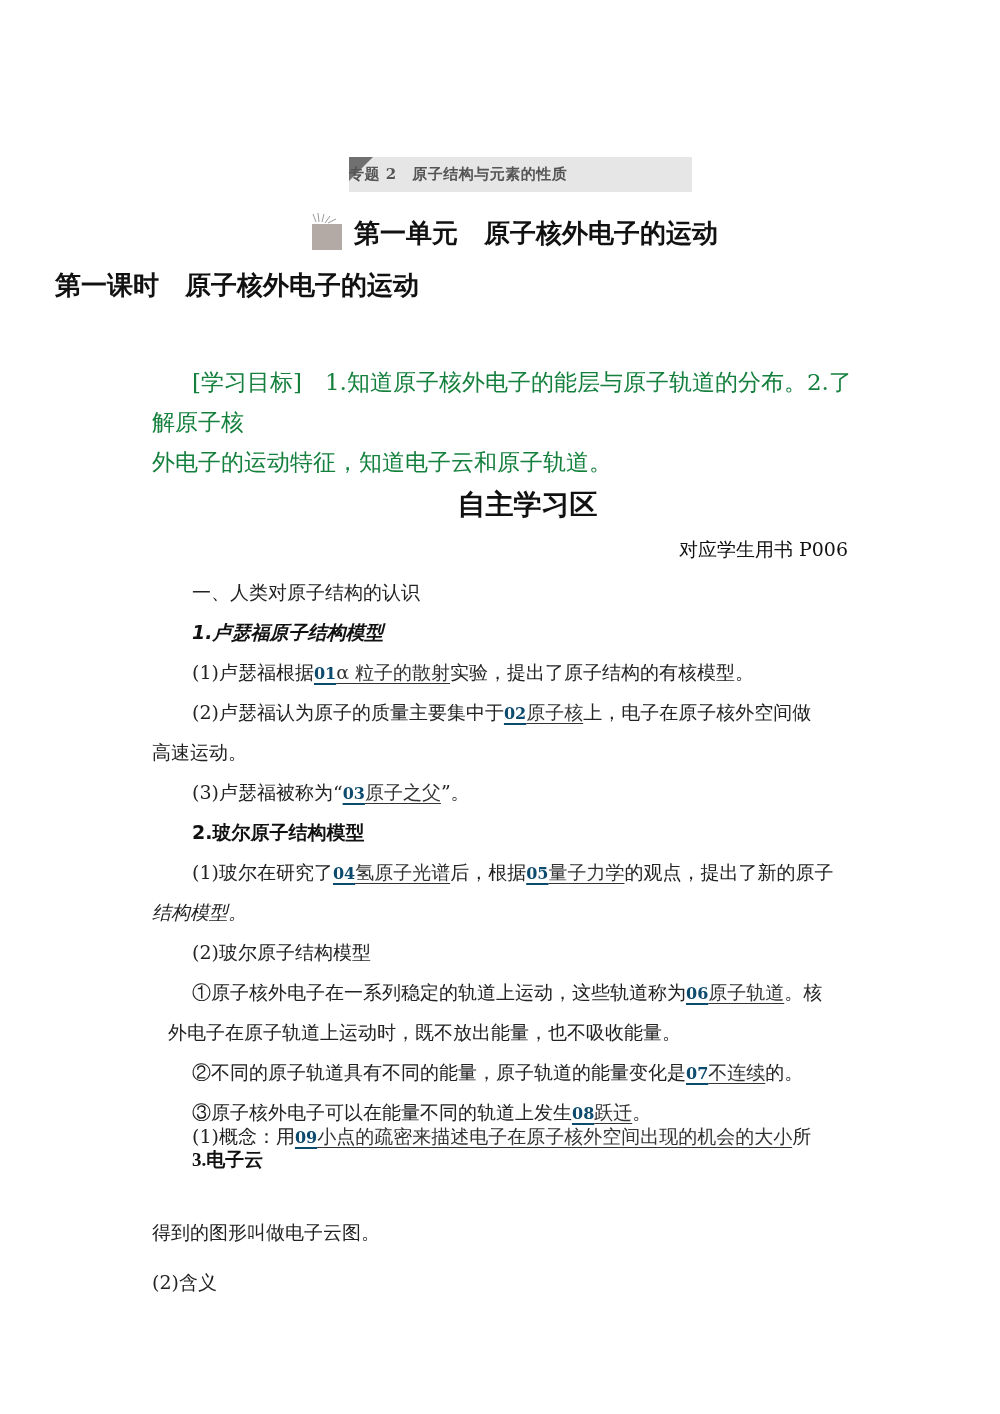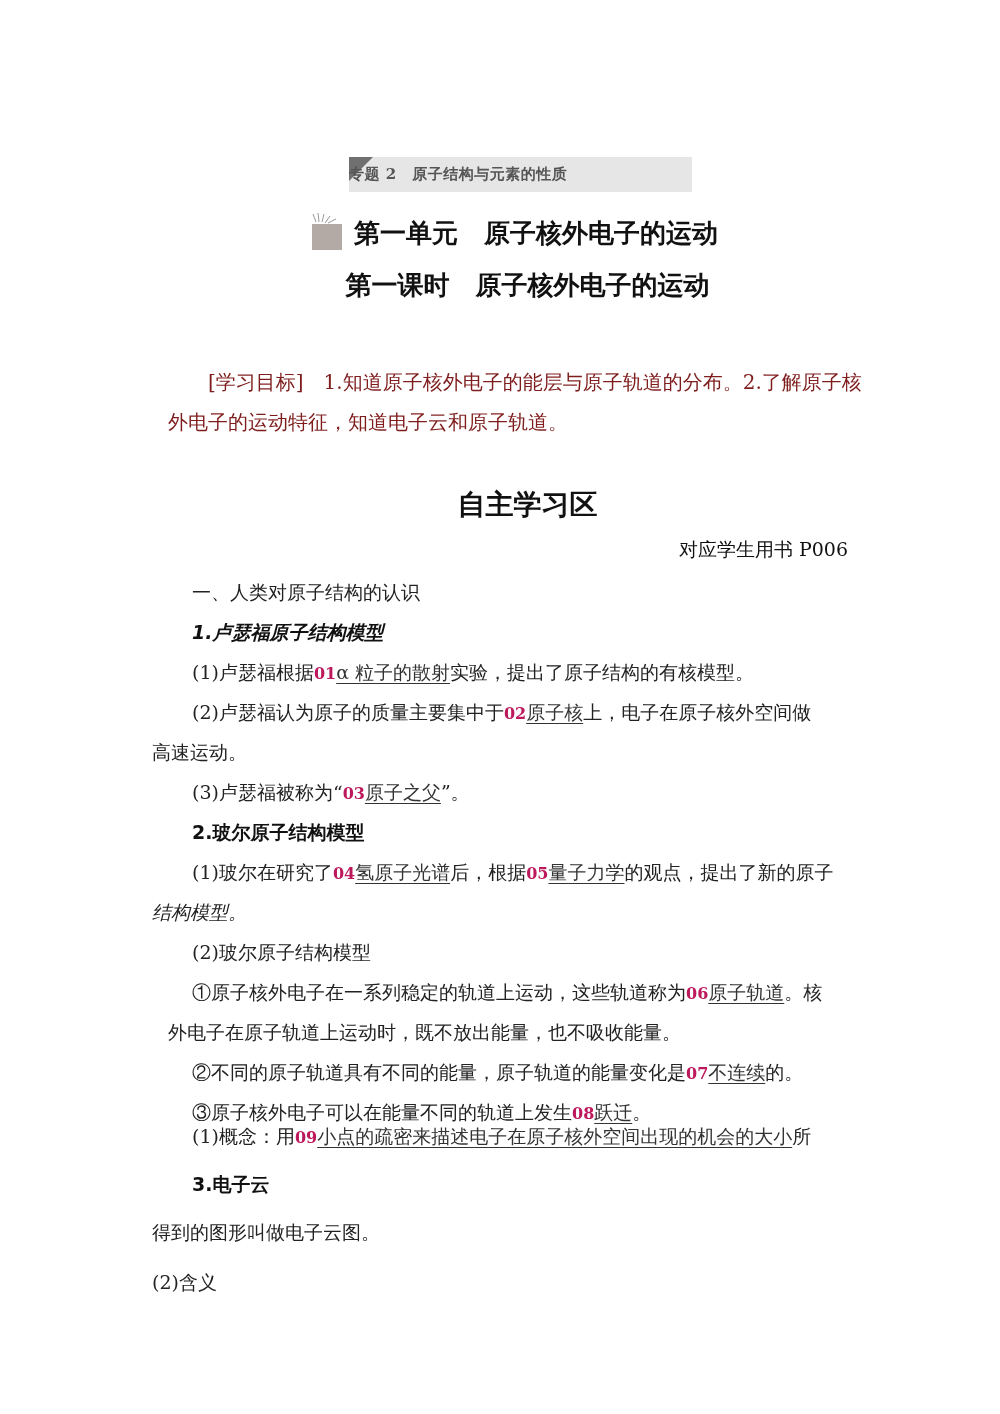--- a/index.html
+++ b/index.html
@@ -22,41 +22,41 @@
     position: absolute; left: 0; right: 0; top: 8px; 
     font-size: 15px; font-weight: bold; color: #555; letter-spacing: 0.5px;
   }
   .unit-title {
     left: 310px; top: 214px; font-size: 26px; font-weight: bold; color: #111;
     display: flex; align-items: center; white-space: pre;
     font-family: "DejaVu Sans", "Liberation Sans", sans-serif;
   }
   .book-icon { width: 36px; height: 38px; margin-right: 8px; position: relative; top: -2px; }
   .lesson-title {
-    left: 0; width: 1000px; top: 268px; text-align: center; padding-left: 55px; box-sizing: border-box;
+    left: 0; width: 1000px; top: 268px; text-align: left; padding-left: 55px; box-sizing: border-box;
     font-size: 26px; font-weight: bold; color: #111; white-space: pre;
     font-family: "DejaVu Sans", "Liberation Sans", sans-serif;
   }
   .para {
-    left: 168px; width: 700px; font-size: 20px; line-height: 40px; color: #7f1d1d;
+    left: 152px; width: 700px; font-size: 23px; line-height: 40px; color: #15803d;
   }
   .indent { text-indent: 40px; }
   .section-title {
     left: 0; width: 1055px; top: 486px; text-align: center;
     font-size: 28px; font-weight: bold; color: #111;
     font-family: "DejaVu Sans", "Liberation Sans", sans-serif;
   }
   .ref {
     right: 152px; top: 537px; font-size: 19px; color: #111;
   }
   .line { left: 152px; width: 700px; font-size: 19px; line-height: 40px; white-space: nowrap; }
   .pl { padding-left: 40px; box-sizing: border-box; }
   .bold-h { font-weight: bold; font-family: "DejaVu Sans", "Liberation Sans", sans-serif; color:#111; }
   .ans { text-decoration: underline; text-decoration-thickness: 1px; text-underline-offset: 4px; color: #333; }
-  .num { font-weight: bold; font-size: 16px; text-decoration-thickness: 2px; text-underline-offset: 4px; color:#be185d; }
+  .num { font-weight: bold; font-size: 16px; text-decoration: underline; text-decoration-thickness: 2px; text-underline-offset: 4px; color:#0c4a6e; }
 </style>
 </head>
 <body>
 
 <div class="abs banner">
   <div class="banner-corner"></div>
   <div class="banner-text">专题 2　原子结构与元素的性质</div>
 </div>
 
 <div class="abs unit-title">
@@ -113,20 +113,20 @@
 <div class="abs line" style="top:1012px;margin-left:16px;">外电子在原子轨道上运动时，既不放出能量，也不吸收能量。</div>
 
 <div class="abs line pl" style="top:1052px;">
   <span>②不同的原子轨道具有不同的能量，原子轨道的能量变化是</span><span class="num">07</span><span class="ans">不连续</span><span>的。</span>
 </div>
 
 <div class="abs line pl" style="top:1092px;">
   <span>③原子核外电子可以在能量不同的轨道上发生</span><span class="num">08</span><span class="ans">跃迁</span><span>。</span>
 </div>
 
-<div class="abs line pl bold-h" style="top:1164px;">3.电子云</div>
+<div class="abs line pl bold-h" style="top:1140px;font-family:Liberation Serif, serif;">3.电子云</div>
 
 <div class="abs line pl" style="top:1116px;">
   <span>(1)概念：用</span><span class="num">09</span><span class="ans">小点的疏密来描述电子在原子核外空间出现的机会的大小</span><span>所</span>
 </div>
 <div class="abs line" style="top:1212px;">得到的图形叫做电子云图。</div>
 
 <div class="abs line" style="top:1262px;">(2)含义</div>
 
 </body></html>

